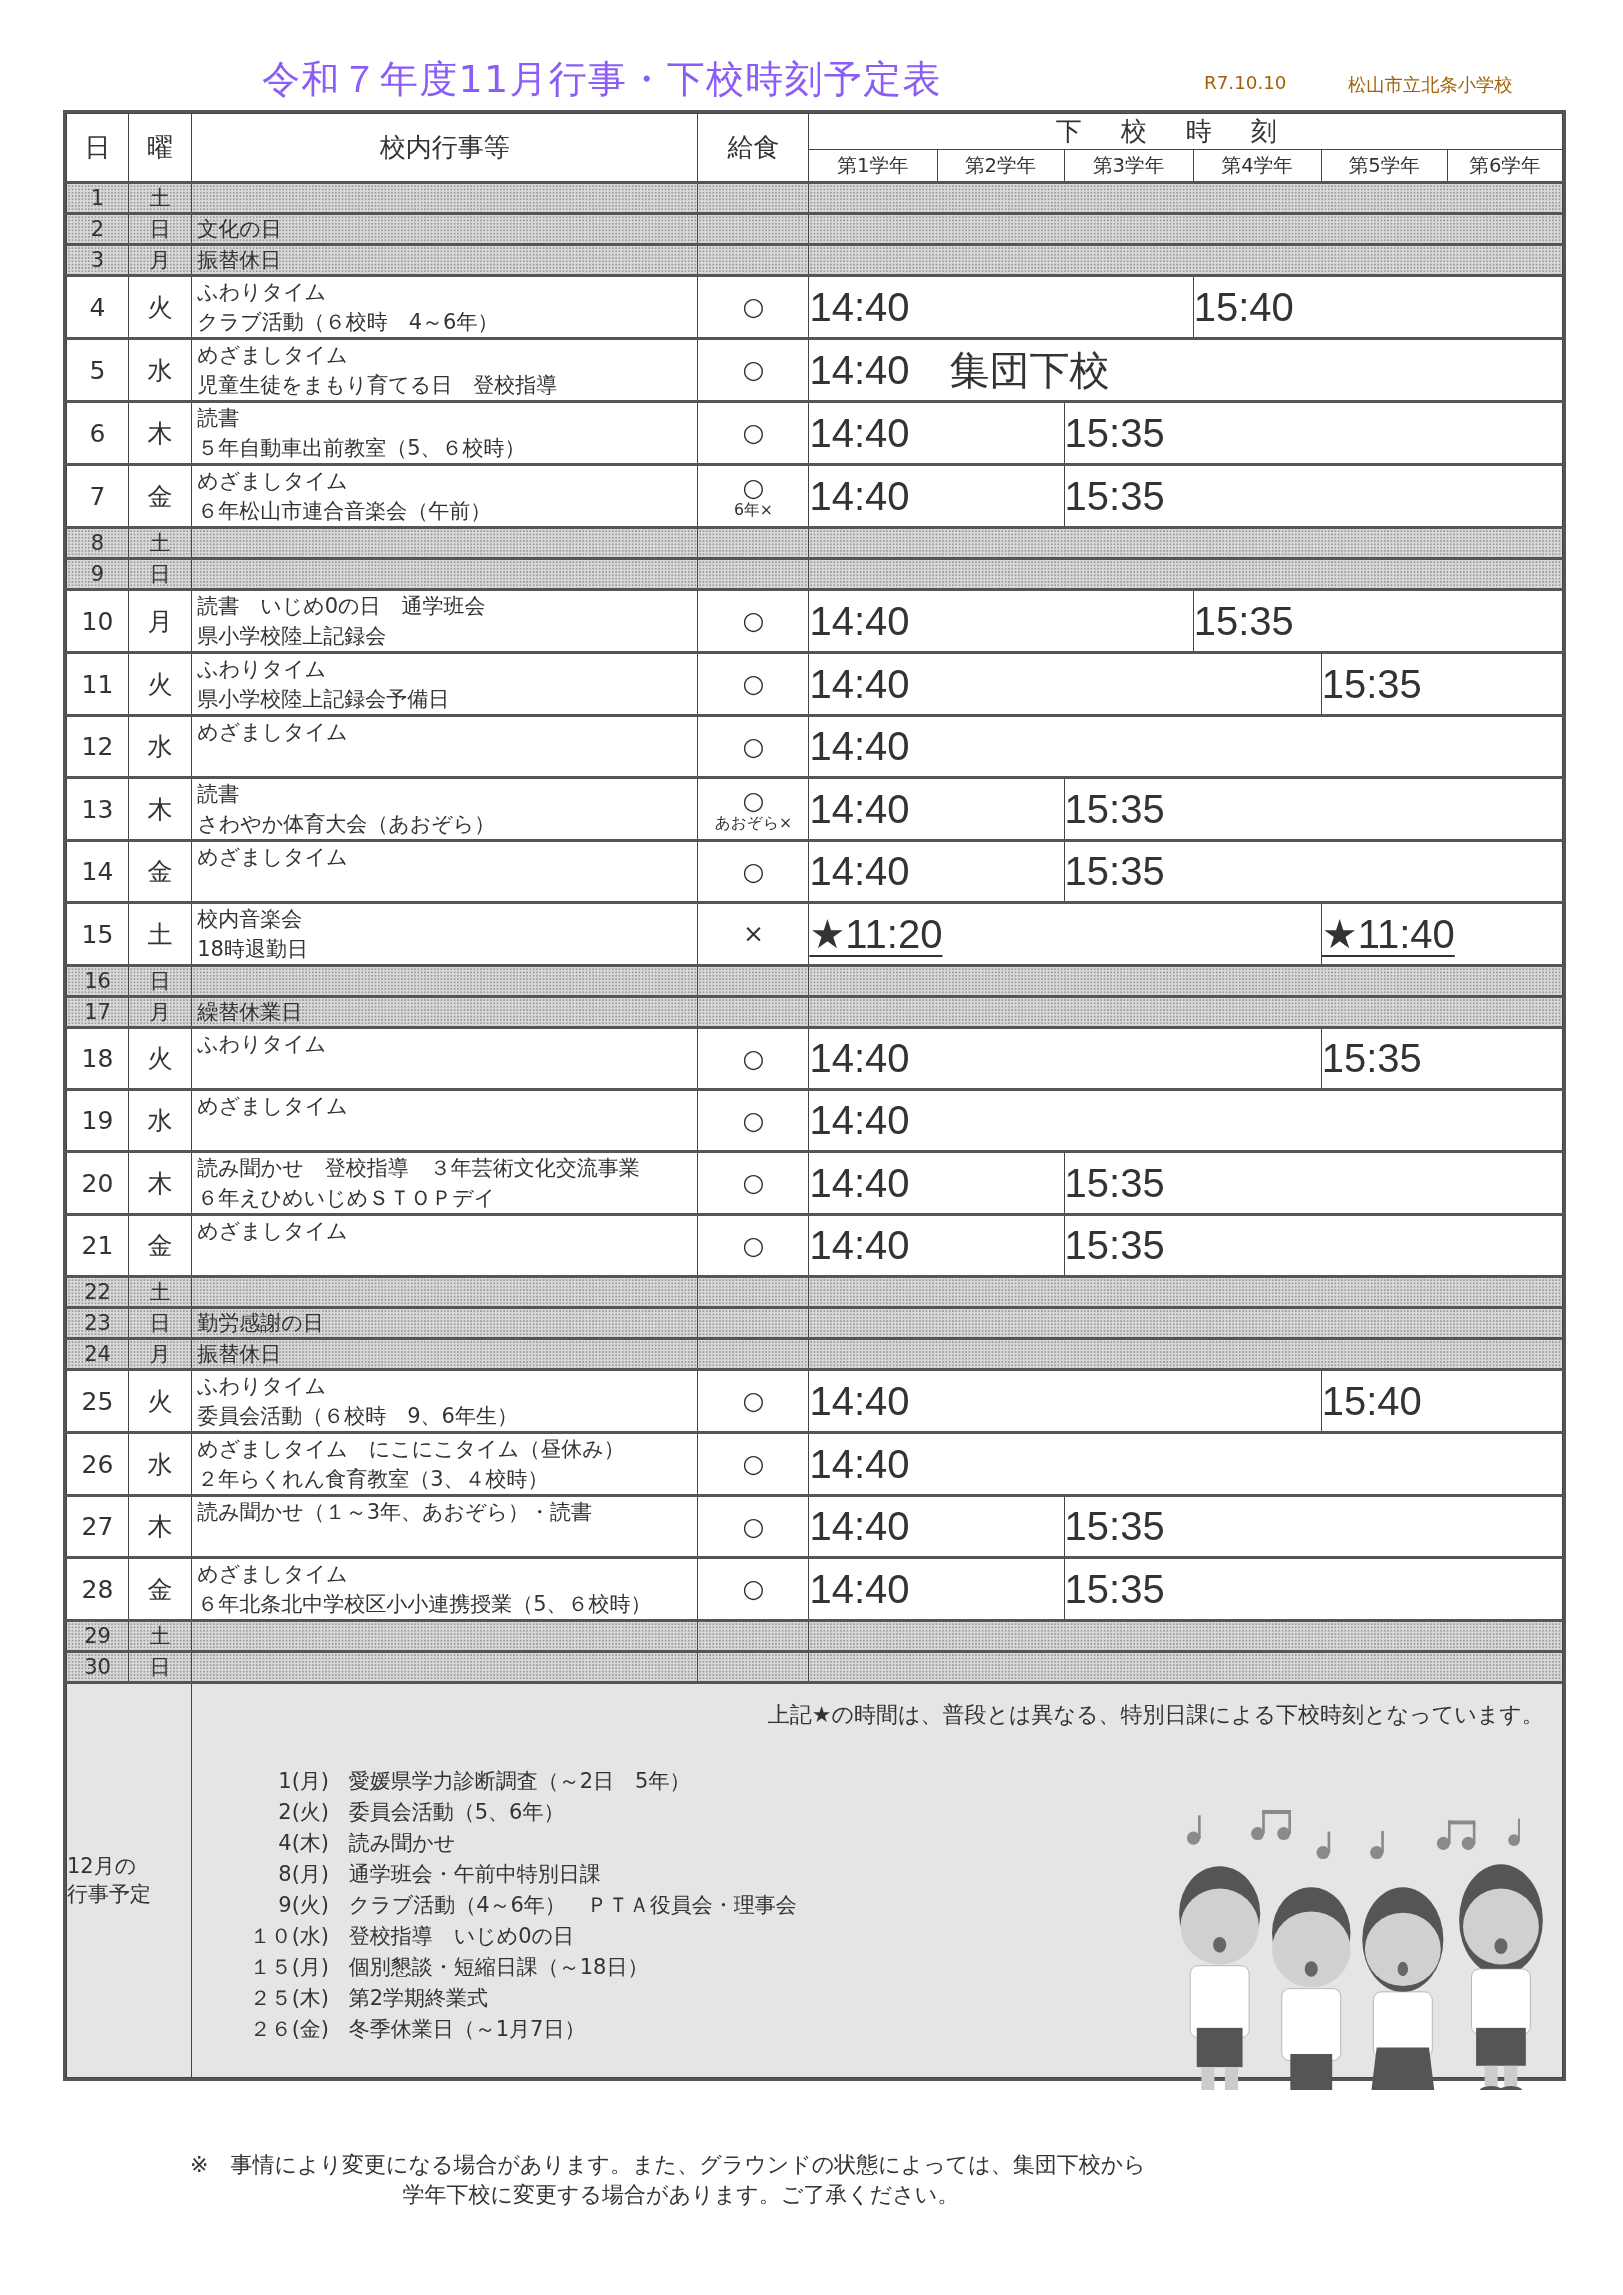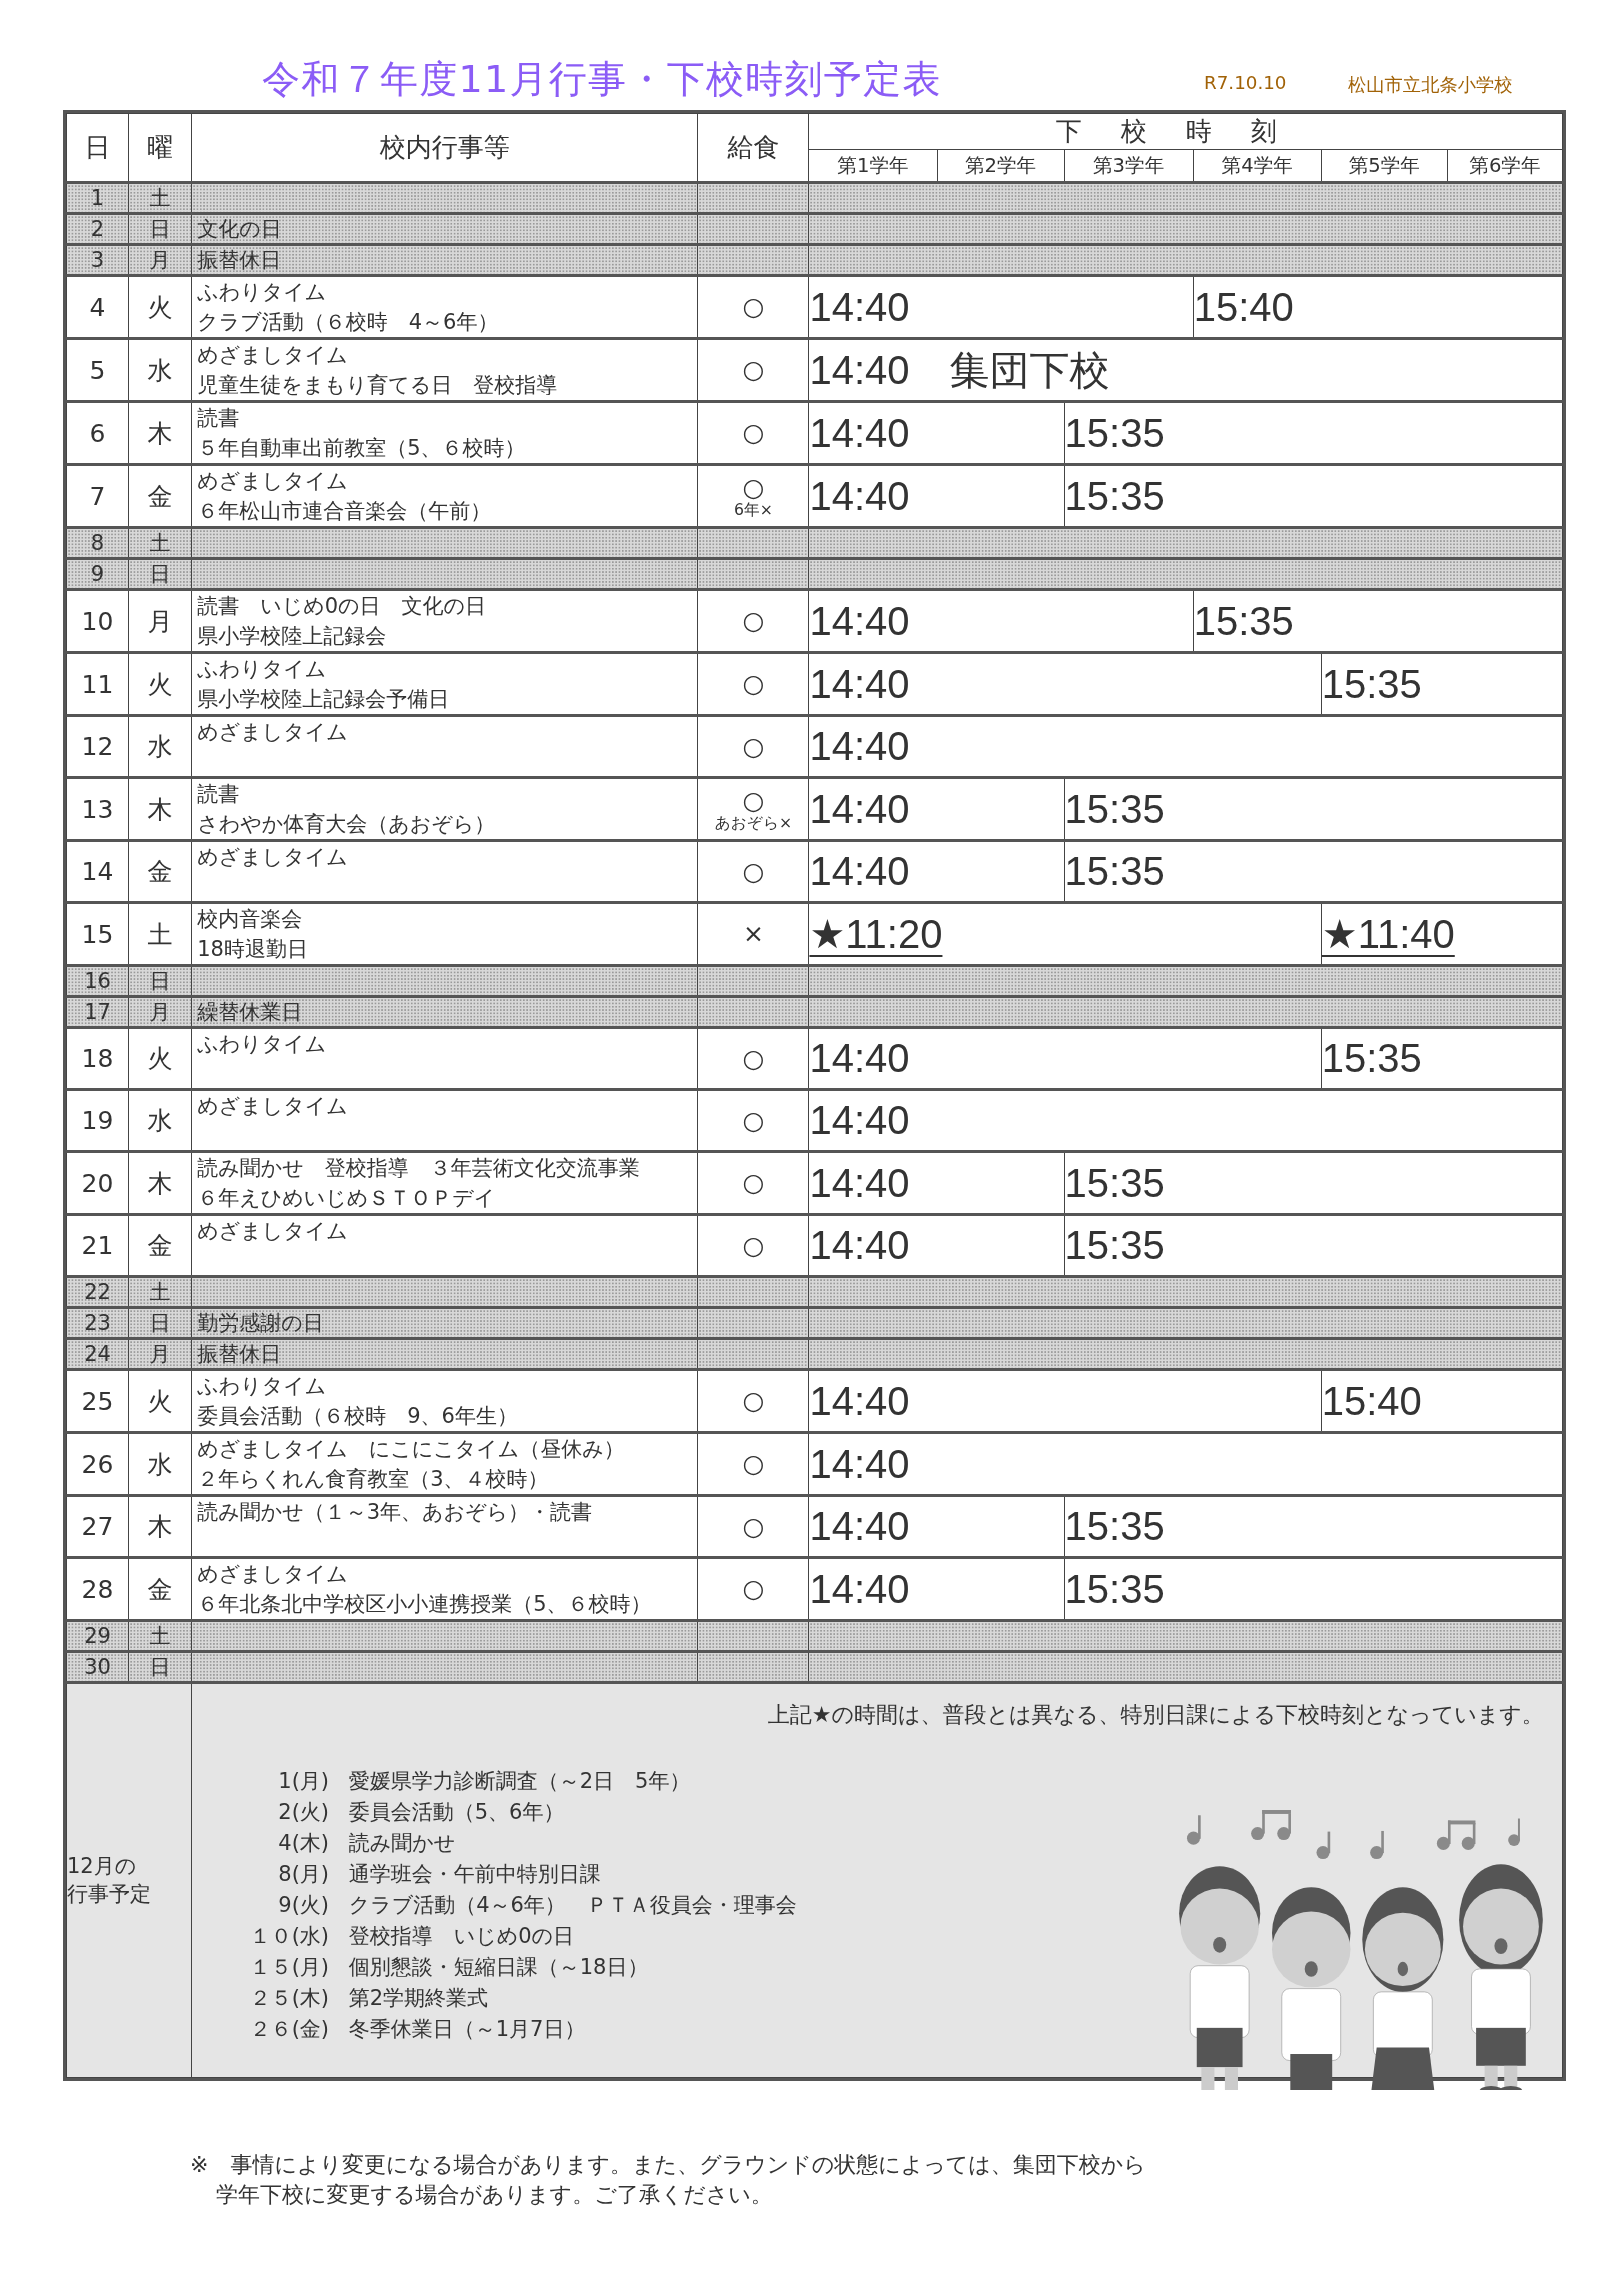--- a/index.html
+++ b/index.html
@@ -29,21 +29,21 @@
   tr.h-tall { height:62px; }
   .footer-row td { background:#e5e5e5; }
   .dec-label { vertical-align:middle; font-size:21px; line-height:27.5px; }
   .dec-cell { position:relative; height:393px; vertical-align:top; }
   .star-note { position:absolute; right:18.3px; top:15.7px; font-size:22px; color:#333; }
   .dec-list { position:absolute; left:26px; top:82px; font-size:21px; line-height:31px; }
   .dec-item { display:flex; }
   .dec-date { width:111px; text-align:right; padding-right:19.6px; }
   .illustration { position:absolute; left:936px; top:92px; width:445px; height:314px; }
   .notice { position:absolute; left:190px; top:2150px; font-size:22px; line-height:30px; color:#333; }
-  .notice .l2 { padding-left:26px; }
+  .notice .l2 { padding-left:26px;text-align:center; }
 </style>
 </head>
 <body>
 
 <div class="title">令和７年度11月行事・下校時刻予定表</div>
 <div class="meta date">R7.10.10</div>
 <div class="meta school">松山市立北条小学校</div>
 
 <div class="sheet">
   <table class="grid" id="grid">
@@ -162,21 +162,21 @@
           <td class="ev">
             <span class="line"></span>
           </td>
           <td class="lunch"></td>
           <td class="time" colspan="6"></td>
         </tr>
         <tr class="rowline h-tall">
           <td class="day">10</td>
           <td class="wd">月</td>
           <td class="ev">
-            <span class="line">読書　いじめ0の日　文化の日</span>
+            <span class="line">読書　いじめ0の日　通学班会</span>
             <span class="line">県小学校陸上記録会</span>
           </td>
           <td class="lunch"><span>○</span></td>
           <td class="time" colspan="3"><span>14:40</span></td>
           <td class="time" colspan="3"><span>15:35</span></td>
         </tr>
         <tr class="rowline h-tall">
           <td class="day">11</td>
           <td class="wd">火</td>
           <td class="ev">

